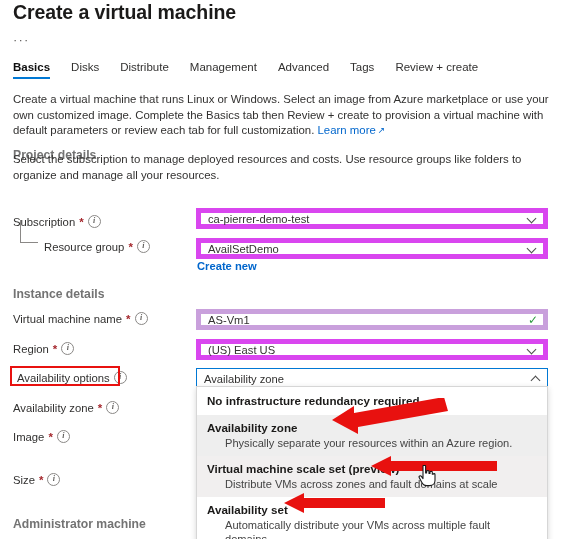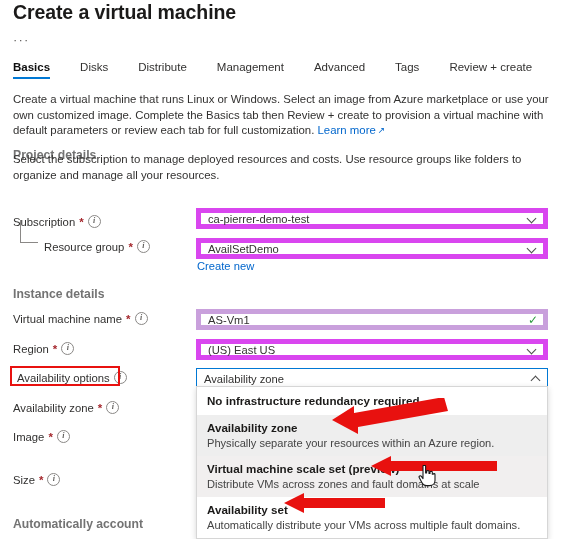--- a/index.html
+++ b/index.html
@@ -12,21 +12,21 @@
     position:relative;
   }
   .page{position:relative;width:573px;height:539px;overflow:hidden;}
 
   
   .title-row{position:absolute;left:13px;top:1px;display:flex;align-items:baseline;gap:12px;flex-direction:column;}
   .page-title{font-size:19.5px;font-weight:600;color:#1b1a19;letter-spacing:-0.1px;white-space:nowrap;}
   .ellipsis{font-size:13px;color:#605e5c;letter-spacing:1.2px;line-height:1;position:relative;top:-3px;}
 
   
-  .tabs{position:absolute;left:13px;top:61px;display:flex;gap:16px;}
+  .tabs{position:absolute;left:13px;top:61px;display:flex;gap:7px;}
   .tab{font-size:11.5px;color:#323130;padding:0 14px 6px 0;cursor:pointer;white-space:nowrap;position:relative;}
   .tab:first-child{padding-left:0;}
   .tab.sel{font-weight:700;color:#0f0f0f;}
   .tab.sel::after{content:"";position:absolute;left:0;right:14px;bottom:0;height:2px;background:#0078d4;}
 
   
   .intro{position:absolute;left:13px;top:92px;width:545px;font-size:11.4px;line-height:15.6px;color:#323130;}
   .lnk{color:#0066cc;text-decoration:none;cursor:pointer;}
   .ext-ico{display:inline-block;font-size:9px;margin-left:2px;color:#0066cc;transform:translateY(-1px);}
 
@@ -64,21 +64,21 @@
   
   .tree-line{position:absolute;border-left:1px solid #8a8886;border-bottom:1px solid #8a8886;}
 
   
   .dd{position:absolute;left:196px;top:386px;width:352px;background:#ffffff;
       border:1px solid #d6d6d6;box-shadow:0 2px 6px rgba(0,0,0,.16);box-sizing:border-box;z-index:5;}
   .dd-item{padding:5px 10px 6px 10px;cursor:pointer;}
   .dd-item.hl{background:#eeeeee;}
   .dd-item.hl2{background:#f1efef;}
   .dd-t{font-size:11.6px;font-weight:700;color:#1b1a19;line-height:15px;}
-  .dd-s{font-size:11.1px;color:#444;line-height:14px;margin-top:1px;}
+  .dd-s{font-size:11.1px;color:#444;line-height:14px;margin-top:1px;margin-left:18px;}
   .dd-item.compact{padding-top:6px;padding-bottom:7px;}
 
   
   .anno-box{position:absolute;border:2px solid #e8110f;box-sizing:border-box;z-index:20;pointer-events:none;}
   .arrow{position:absolute;z-index:30;pointer-events:none;}
 
   
   .cursor{position:absolute;z-index:40;pointer-events:none;}
 
   .blue-frag{position:absolute;left:200px;top:533px;width:11px;height:5px;background:#5b9bd5;opacity:.85;}
@@ -121,21 +121,21 @@
   <div class="tree-line" style="left:20px;top:220px;width:17px;height:22px;"></div>
   <div class="fld-label" style="left:44px;top:240px;">
     <span>Resource group</span>
     <span class="req">*</span>
     <span class="info-ico">i</span>
   </div>
   <div class="ctrl" style="top:238px;">
     <span class="val">AvailSetDemo</span>
     <span class="chev"></span>
   </div>
-  <div class="create-new" style="top:260px;">Create new</div>
+  <div class="create-new" style="top:260px;font-weight:bold;">Create new</div>
 
   <div class="sec-head" style="top:287px;">Instance details</div>
 
   <div class="fld-label" style="left:13px;top:312px;">
     <span>Virtual machine name</span>
     <span class="req">*</span>
     <span class="info-ico">i</span>
   </div>
   <div class="ctrl valid" style="top:309px;">
     <span class="val">AS-Vm1</span>
@@ -172,21 +172,21 @@
     <span class="req">*</span>
     <span class="info-ico">i</span>
   </div>
 
   <div class="fld-label" style="left:13px;top:473px;">
     <span>Size</span>
     <span class="req">*</span>
     <span class="info-ico">i</span>
   </div>
 
-  <div class="sec-head" style="top:517px;">Automatically account</div>
+  <div class="sec-head" style="top:517px;">Administrator machine</div>
 
   <div class="blue-frag"></div>
 
   <div class="dd">
     <div class="dd-item compact">
       <div class="dd-t">No infrastructure redundancy required</div>
     </div>
     <div class="dd-item hl">
       <div class="dd-t">Availability zone</div>
       <div class="dd-s">Physically separate your resources within an Azure region.</div>

